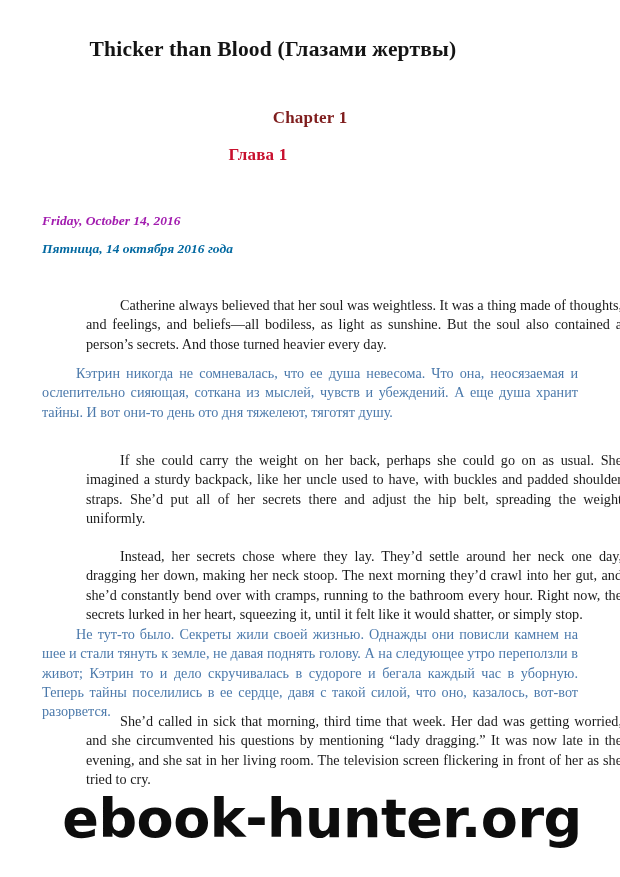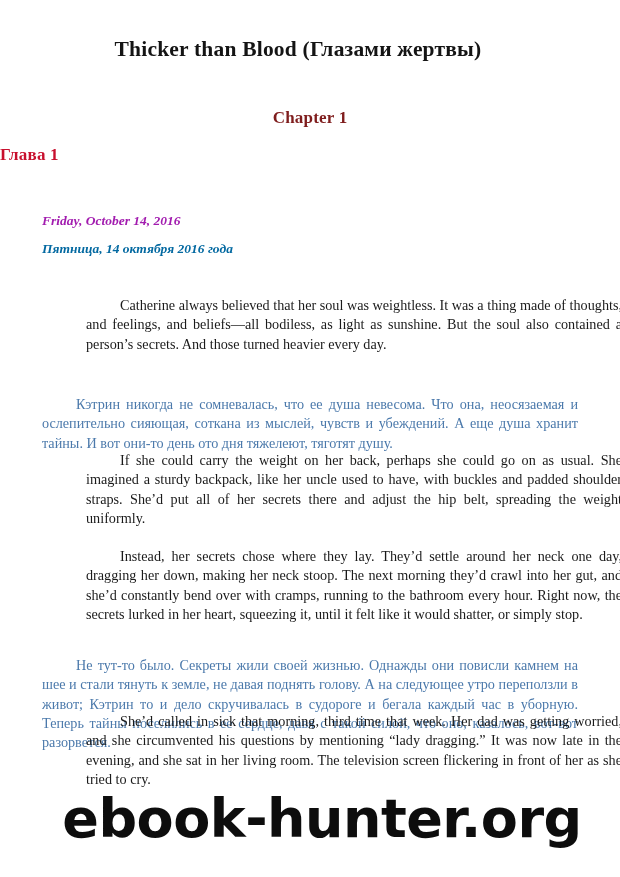--- a/index.html
+++ b/index.html
@@ -22,41 +22,40 @@
     left: 0;
     top: 36px;
     width: 546px;
     text-align: center;
     font-family: "Liberation Serif", "DejaVu Serif", serif;
     font-weight: bold;
     font-size: 21.5px;
     letter-spacing: 0.2px;
     color: #141414;
     line-height: 1.25;
-    padding-left: 25px;
   }
 
   .chapter-en {
     position: absolute;
     left: 0;
     top: 108px;
     width: 620px;
     text-align: center;
     font-weight: bold;
     font-size: 17px;
     color: #7f1d1d;
     letter-spacing: 0.2px;
   }
 
   .chapter-ru {
     position: absolute;
     left: 0;
     top: 145px;
     width: 516px;
-    text-align: left;
+    text-align: center;
     font-weight: bold;
     font-size: 17px;
     color: #c8102e;
     letter-spacing: 0.2px;
   }
 
   .date-en {
     position: absolute;
     left: 42px;
     top: 213px;
@@ -80,21 +79,21 @@
     position: absolute;
     left: 42px;
     width: 536px;
     text-align: justify;
     text-justify: inter-word;
     font-size: 14.2px;
     line-height: 19.3px;
     text-indent: 34px;
   }
   .body-text.en { color: #1a1a1a; margin-left: 44px; }
-  .body-text.ru { color: #4b79ab; margin-top: 31px; }
+  .body-text.ru { color: #4b79ab; }
 
   .p1 { top: 296px; }
   .p2 { top: 364px; }
   .p3 { top: 451px; }
   .p4 { top: 490px; }
   .p5 { top: 547px; }
   .p6 { top: 625px; }
   .p7 { top: 712px; }
 
   .watermark {

